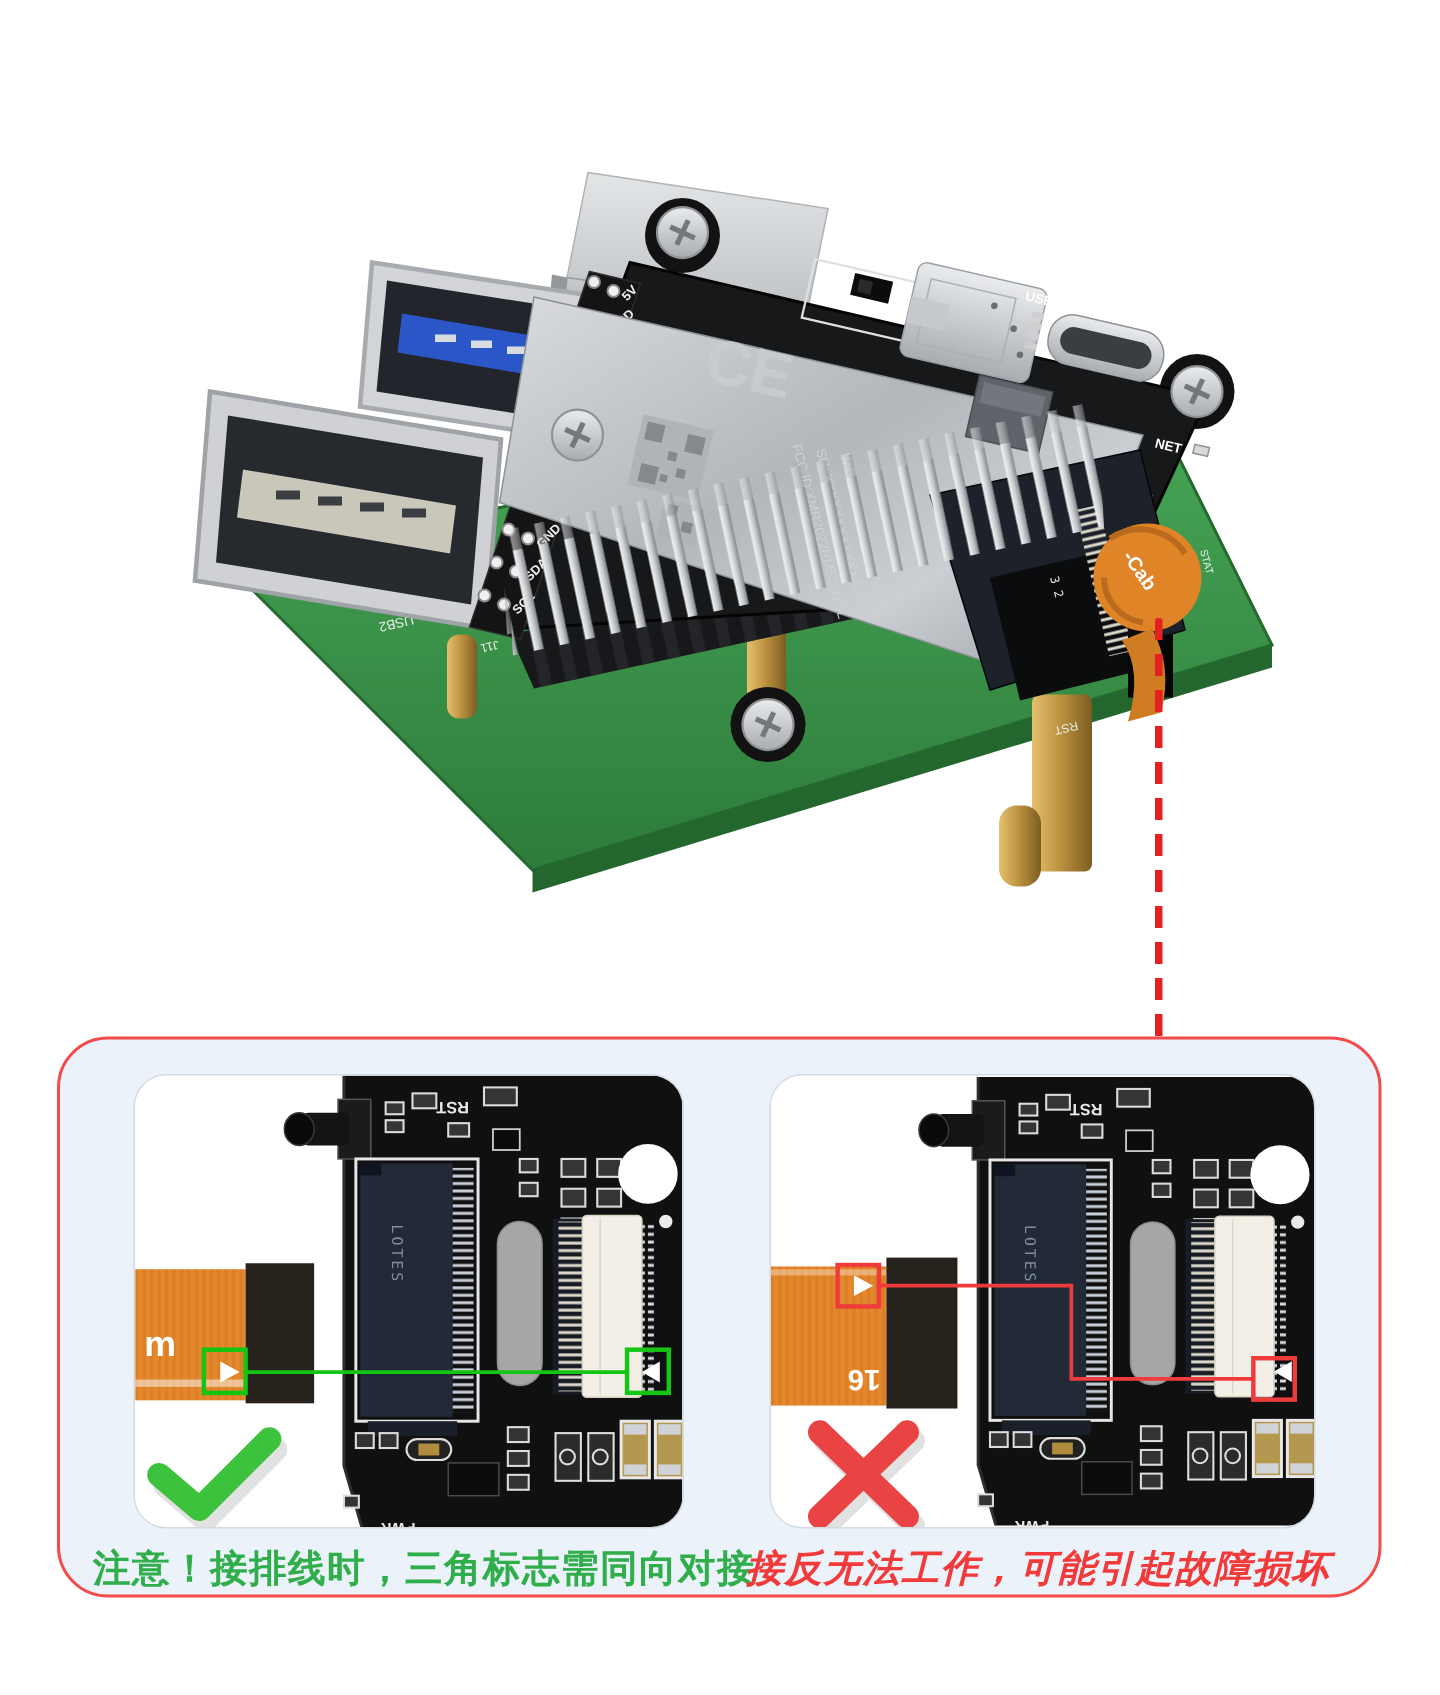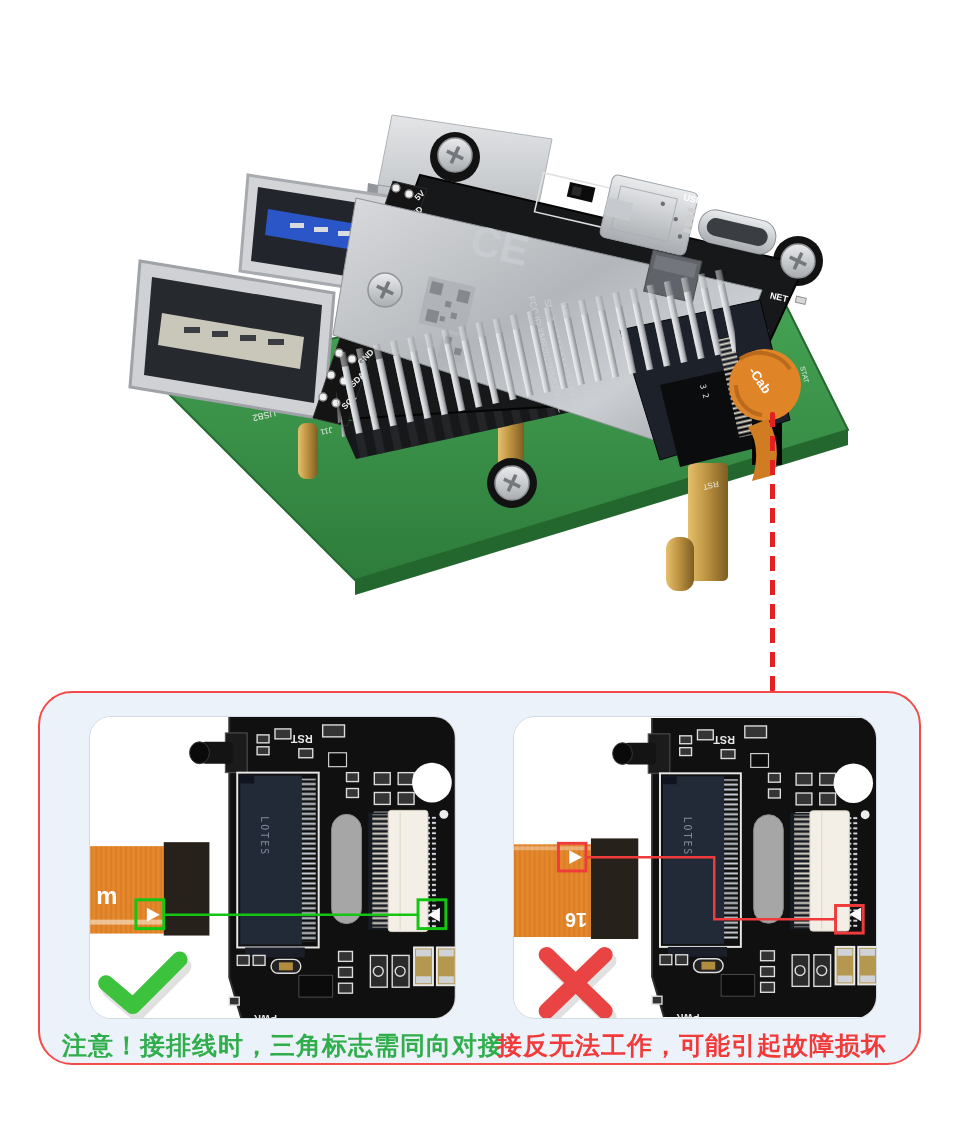--- a/index.html
+++ b/index.html
@@ -11,21 +11,21 @@
   #panel{left:38px;top:691px;width:883px;height:374px;border:2.5px solid #f34a4a;border-radius:34px;
     background:#ecf2fa;box-sizing:border-box;}
   .shot{position:absolute;top:23px;width:367px;height:303px;background:#fff;border:1px solid #d3dae2;
     border-radius:22px;overflow:hidden;box-sizing:border-box;}
   #shot-left{left:49px;}
   #shot-right{left:473px;width:364px;}
   .shot svg{display:block;width:100%;height:100%;}
   .caption{position:absolute;top:336px;height:32px;font-size:25px;font-weight:bold;text-align:center;
     letter-spacing:1px;white-space:nowrap;}
   #caption-left{left:22px;width:424px;color:#2fae4b;}
-  #caption-right{left:440px;width:424px;color:#f23a3a;}
+  #caption-right{left:440px;width:424px;color:#f23a3a;font-style:italic;}
   svg text{font-family:"Liberation Sans",sans-serif;}
   .etch{font-family:"DejaVu Sans Mono",monospace;}
 </style>
 </head>
 <body>
 
 <svg aria-hidden="true" style="position:absolute;width:0;height:0">
   <defs>
     <linearGradient id="pinG" x1="0" y1="0" x2="1" y2="0">
       <stop offset="0" stop-color="#f2f3f5"></stop>

